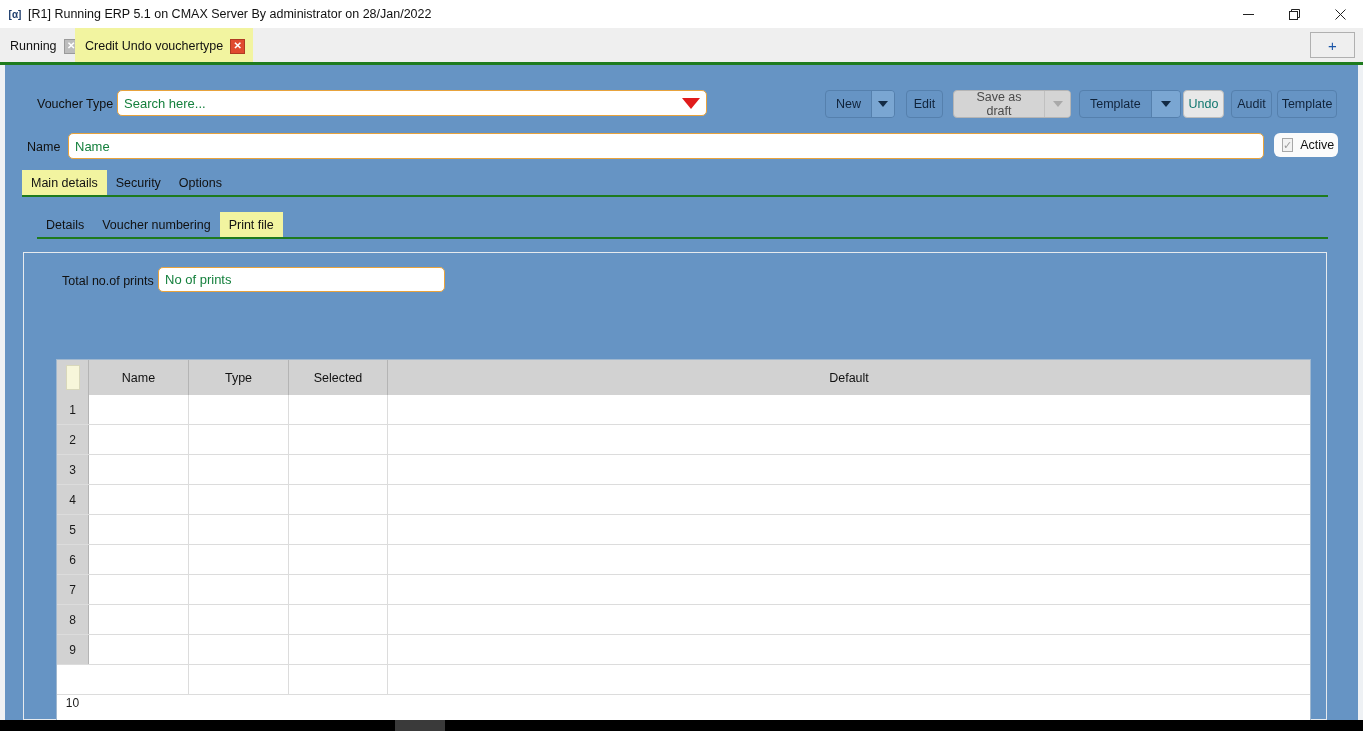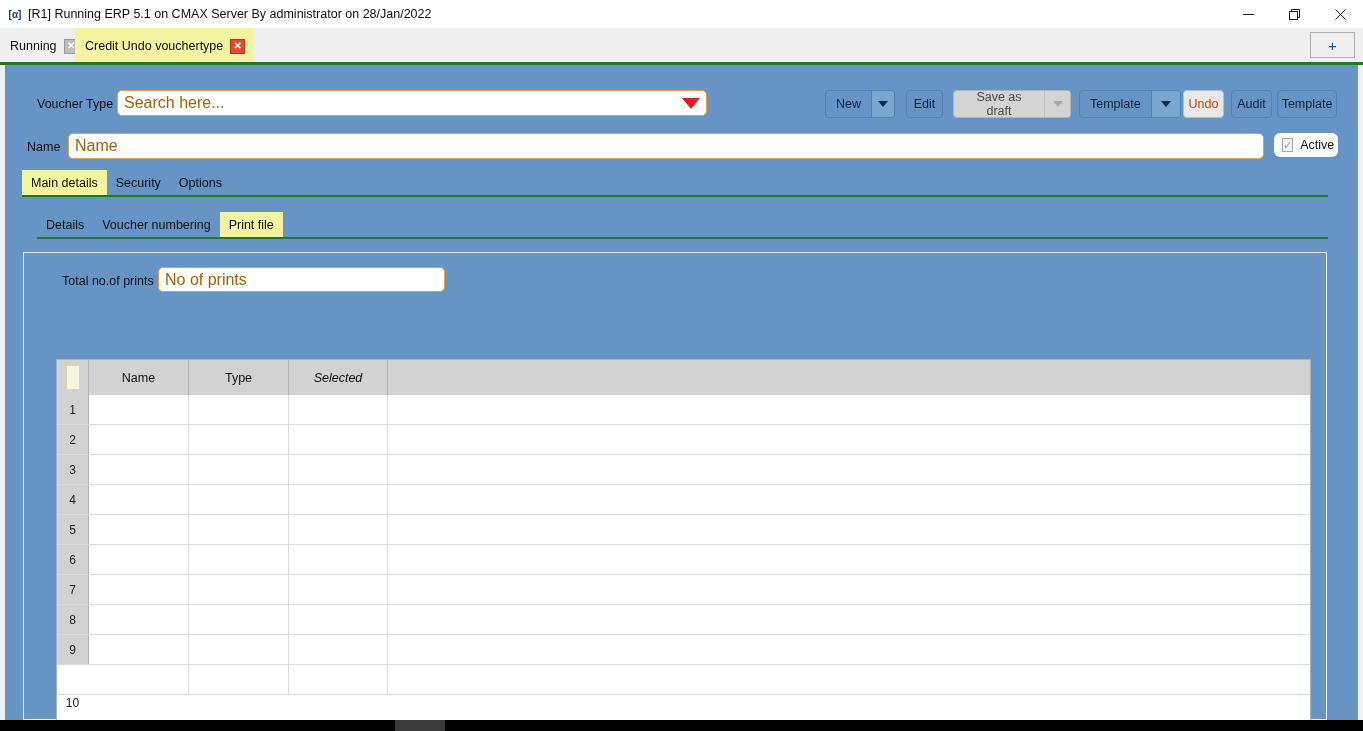--- a/index.html
+++ b/index.html
@@ -74,21 +74,21 @@
     position: absolute; right: 0; top: 0; width: 5px; height: 655px; background: #eef1f4;
   }
 
   
   .lbl { font-size: 12.5px; color: #111; }
   .field {
     background: #ffffff; border: 1.5px solid #e8a33d; border-radius: 5px;
     display: flex; align-items: center; padding: 0 6px;
     font-size: 12.5px;
   }
-  .field .ph { color: #a16207; font-size: 16px; }
+  .field .ph { color: #15803d; font-size: 13px; }
   .red-tri {
     margin-left: auto; width: 0; height: 0;
     border-left: 9px solid transparent; border-right: 9px solid transparent;
     border-top: 11px solid #e01b1b;
   }
 
   
   .btn {
     height: 28px; border: 1px solid #5580ad; border-radius: 4px;
     background: #6694c4; color: #10233a; font-size: 12.5px;
@@ -103,21 +103,21 @@
     border-radius: 0 3px 3px 0;
   }
   .caret {
     width: 0; height: 0;
     border-left: 5px solid transparent; border-right: 5px solid transparent;
     border-top: 6px solid #132b45;
   }
   .caret.dim { border-top-color: #a9a9a9; }
   .btn.disabled { background: #d4d4d4; border-color: #b5b5b5; color: #4a4a4a; }
   .btn.disabled .split { background: #d4d4d4; border-left-color: #c0c0c0; }
-  .btn.light { background: #e8e8e8; border-color: #bdbdbd; color: #c2410c; }
+  .btn.light { background: #e8e8e8; border-color: #bdbdbd; color: #0f766e; }
 
   
   .active-pill {
     position: absolute; background: #fbfbfb; border-radius: 6px;
     display: flex; align-items: center; padding: 0 8px; gap: 7px;
   }
   .cb {
     width: 14px; height: 14px; border: 1px solid #a8a8a8; background: #f2f2f2;
     display: flex; align-items: center; justify-content: center;
     font-size: 11px; color: #9a9a9a; line-height: 1;
@@ -298,21 +298,22 @@
         <span class="ph">No of prints</span>
       </div>
 
       <div class="grid" style="left:32px;top:106px;width:1255px;height:403px;">
         <div class="grid-head">
           <div class="gh corner" style="width:32px;">
             <span class="chip"></span>
           </div>
           <div class="gh" style="width:100px;">Name</div>
           <div class="gh" style="width:100px;">Type</div>
-          <div class="gh" style="width:99px;font-style:italic;">Selected</div>
+          <div class="gh" style="width:99px;">Selected</div>
+          <div class="gh" style="flex:1;border-right:none;">Default</div>
         </div>
 
         <div>
           <div class="grow">
             <div class="gnum" style="width:32px;">1</div>
             <div class="gcell" style="width:100px;"></div>
             <div class="gcell" style="width:100px;"></div>
             <div class="gcell" style="width:99px;"></div>
             <div class="gcell last" style="flex:1;"></div>
           </div>

